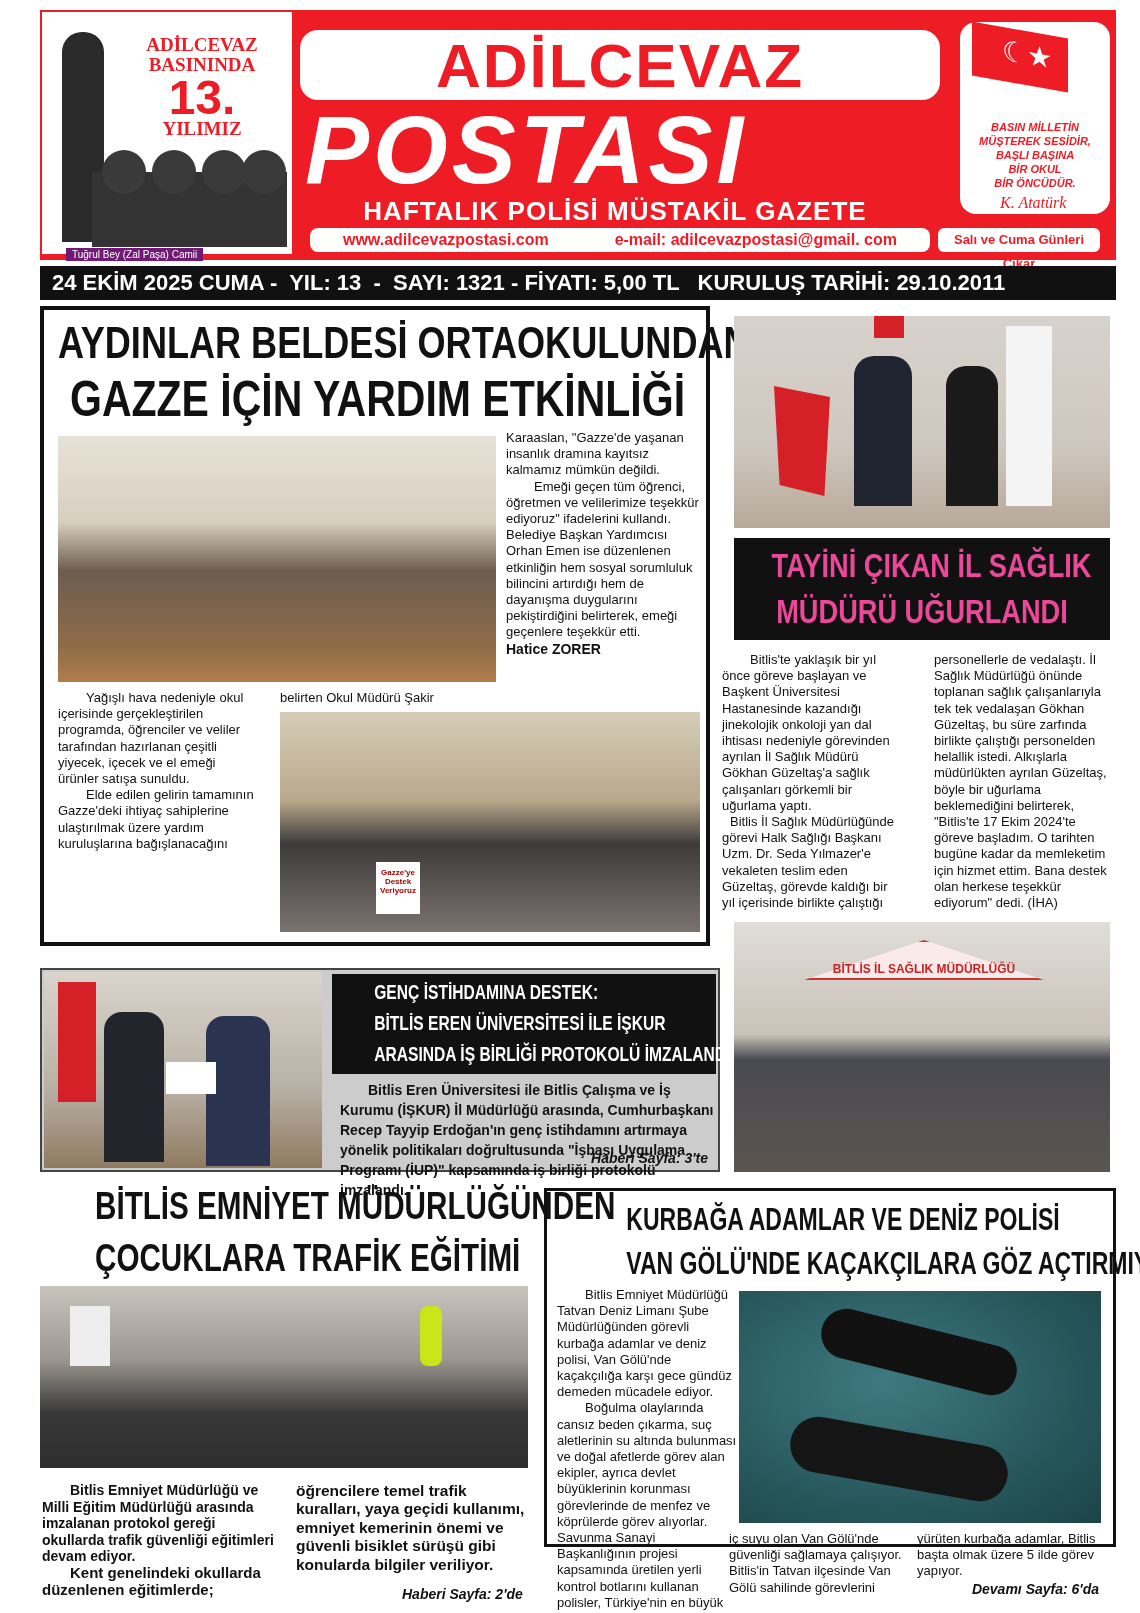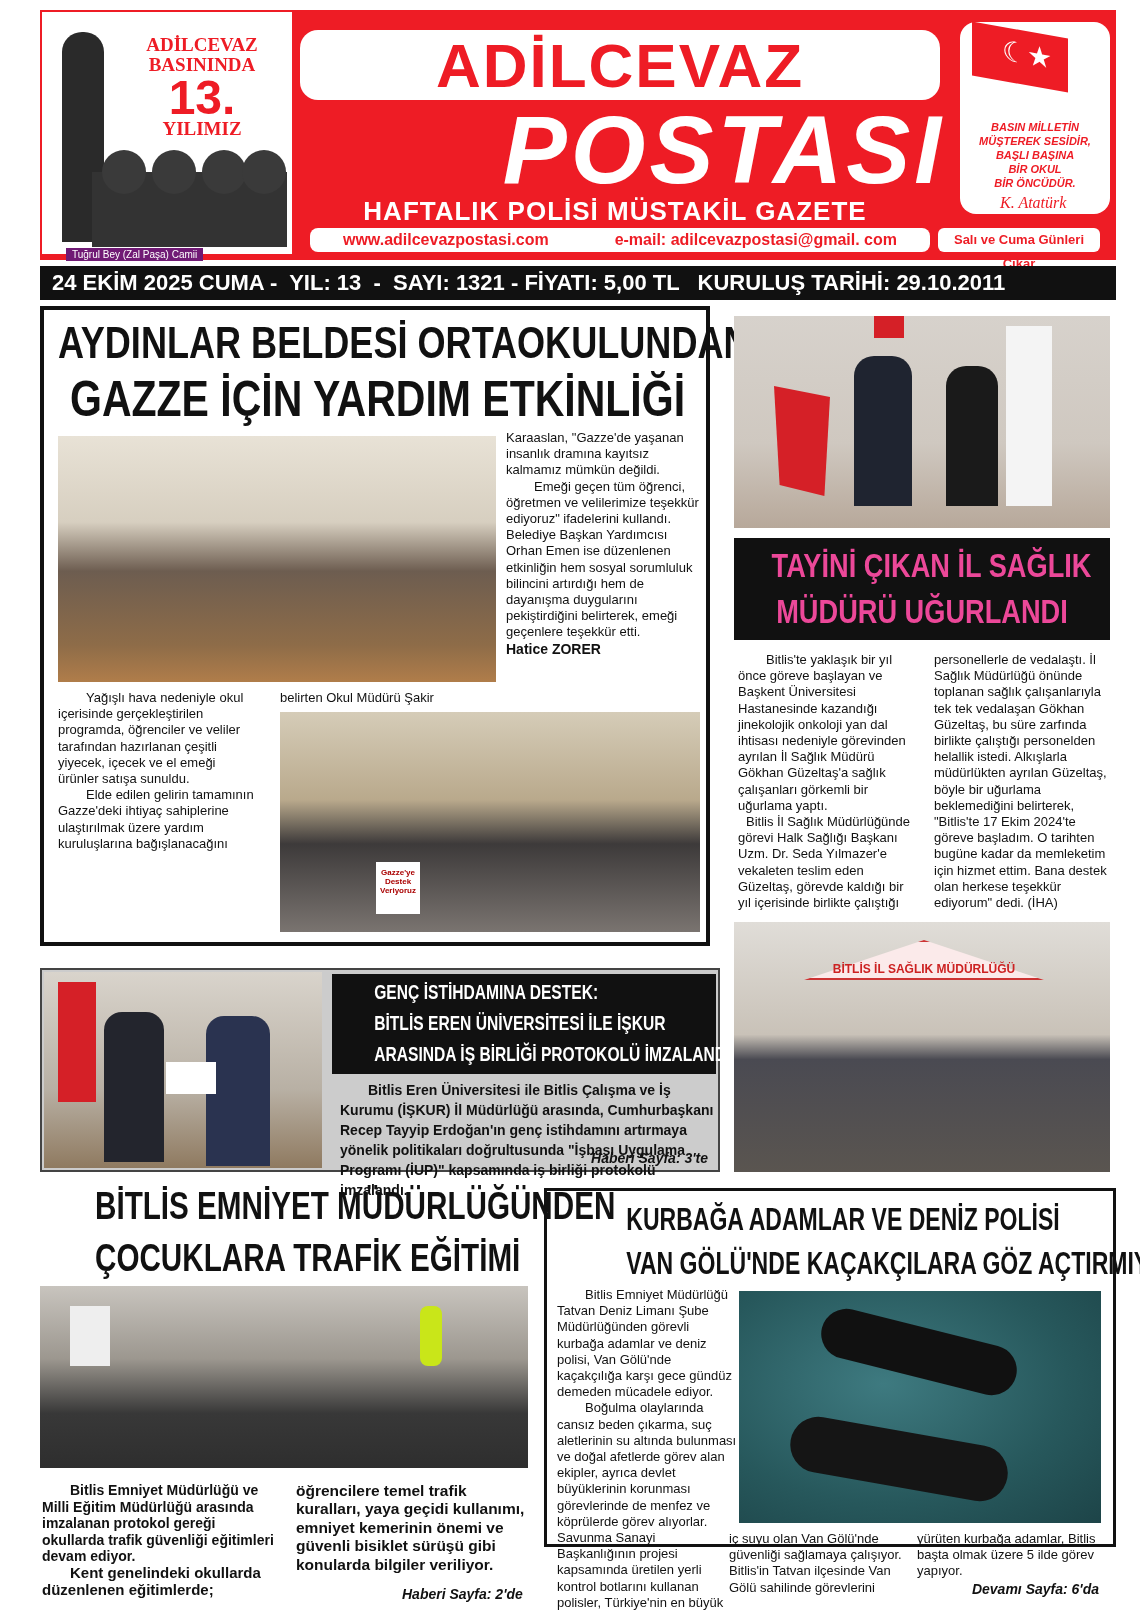--- a/index.html
+++ b/index.html
@@ -7,21 +7,21 @@
 .abs{position:absolute}
 
 #masthead{left:40px;top:10px;width:1076px;height:250px;background:#ee1c25}
 #left-box{left:42px;top:12px;width:250px;height:242px;background:#fff}
 .anniv{position:absolute;left:70px;width:180px;text-align:center;color:#ee1c25;font-family:"Liberation Serif",serif;font-weight:bold}
 #minaret{left:20px;top:20px;width:42px;height:210px;background:#2a2a2a;border-radius:20px 20px 0 0}
 #mosque{left:50px;top:160px;width:195px;height:75px;background:#333}
 .dome{position:absolute;top:-22px;width:44px;height:44px;border-radius:50%;background:#3a3a3a}
 #caption-mosque{left:24px;top:236px;background:#701a75;color:#fff;font-size:10px;padding:1px 6px}
 #title1{left:300px;top:30px;width:640px;text-align:center;color:#ee1c25;font-weight:bold;font-size:62px;letter-spacing:2px;background:#fff;border-radius:18px;height:70px;line-height:72px}
-#title2{left:305px;top:102px;width:640px;text-align:right;color:#fff;font-weight:bold;font-size:96px;font-style:italic;letter-spacing:4px;line-height:96px}
+#title2{left:305px;top:102px;width:640px;text-align:left;color:#fff;font-weight:bold;font-size:96px;font-style:italic;letter-spacing:4px;line-height:96px}
 #subtitle{left:305px;top:196px;width:620px;text-align:center;color:#fff;font-weight:bold;font-size:26px;letter-spacing:1px}
 #webbar{left:310px;top:228px;width:620px;height:24px;background:#fff;border-radius:8px;color:#ee1c25;font-weight:bold;font-size:16px;display:flex;justify-content:space-around;align-items:center}
 #right-box{left:960px;top:22px;width:150px;height:192px;background:#fff;border-radius:16px}
 #flag{left:12px;top:8px;width:96px;height:54px;background:#ee1c25;transform:skewY(10deg);}
 #quote{left:4px;top:98px;width:142px;text-align:center;color:#ee1c25;font-weight:bold;font-style:italic;font-size:11px;line-height:14px}
 #sig{left:40px;top:172px;color:#ee1c25;font-style:italic;font-family:"Liberation Serif",serif;font-size:16px}
 #days{left:938px;top:228px;width:162px;height:24px;background:#fff;border-radius:6px;color:#ee1c25;font-weight:bold;font-size:13px;text-align:center;line-height:24px}
 
 #datebar{left:40px;top:266px;width:1076px;height:34px;background:#111;color:#fff;font-weight:bold;font-size:22px;line-height:34px;padding-left:12px;white-space:pre}
 
@@ -116,21 +116,21 @@
   <div style="position:absolute;left:40px;top:70px;width:56px;height:110px;background:#d52027;clip-path:polygon(0 0,100% 10%,90% 100%,10% 90%)"></div>
   <div style="position:absolute;left:140px;top:0;width:30px;height:22px;background:#d52027"></div>
   <div style="position:absolute;left:120px;top:40px;width:58px;height:150px;background:#1f2430;border-radius:20px 20px 0 0"></div>
   <div style="position:absolute;left:212px;top:50px;width:52px;height:140px;background:#1a1a1a;border-radius:20px 20px 0 0"></div>
   <div style="position:absolute;left:272px;top:10px;width:46px;height:180px;background:#f4f4f4"></div>
 </div>
 <div class="abs" id="s2-head">
   <div class="hd" style="transform:scaleX(.8);transform-origin:center">TAYİNİ ÇIKAN İL SAĞLIK</div>
   <div class="hd" style="transform:scaleX(.8);transform-origin:center">MÜDÜRÜ UĞURLANDI</div>
 </div>
-<div class="col body" style="left:738px;top:652px;width:182px">
+<div class="col body" style="left:722px;top:652px;width:182px">
   <p class="ind">Bitlis'te yaklaşık bir yıl önce göreve başlayan ve Başkent Üniversitesi Hastanesinde kazandığı jinekolojik onkoloji yan dal ihtisası nedeniyle görevinden ayrılan İl Sağlık Müdürü Gökhan Güzeltaş'a sağlık çalışanları görkemli bir uğurlama yaptı.</p>
   <p style="text-indent:8px">Bitlis İl Sağlık Müdürlüğünde görevi Halk Sağlığı Başkanı Uzm. Dr. Seda Yılmazer'e vekaleten teslim eden Güzeltaş, görevde kaldığı bir yıl içerisinde birlikte çalıştığı</p>
 </div>
 <div class="col body" style="left:934px;top:652px;width:178px">personellerle de vedalaştı. İl Sağlık Müdürlüğü önünde toplanan sağlık çalışanlarıyla tek tek vedalaşan Gökhan Güzeltaş, bu süre zarfında birlikte çalıştığı personelden helallik istedi. Alkışlarla müdürlükten ayrılan Güzeltaş, böyle bir uğurlama beklemediğini belirterek, "Bitlis'te 17 Ekim 2024'te göreve başladım. O tarihten bugüne kadar da memleketim için hizmet ettim. Bana destek olan herkese teşekkür ediyorum" dedi. (İHA)</div>
 <div class="abs photo" id="s4-photo">
   <div style="position:absolute;left:70px;top:18px;width:240px;height:40px;background:#fbeaea;border:2px solid #c33;clip-path:polygon(0 100%,50% 0,100% 100%)"></div>
   <div style="position:absolute;left:80px;top:40px;width:220px;color:#c22;font-weight:bold;font-size:12px;text-align:center">BİTLİS İL SAĞLIK MÜDÜRLÜĞÜ</div>
 </div>
 
 <div class="abs" id="s3">

